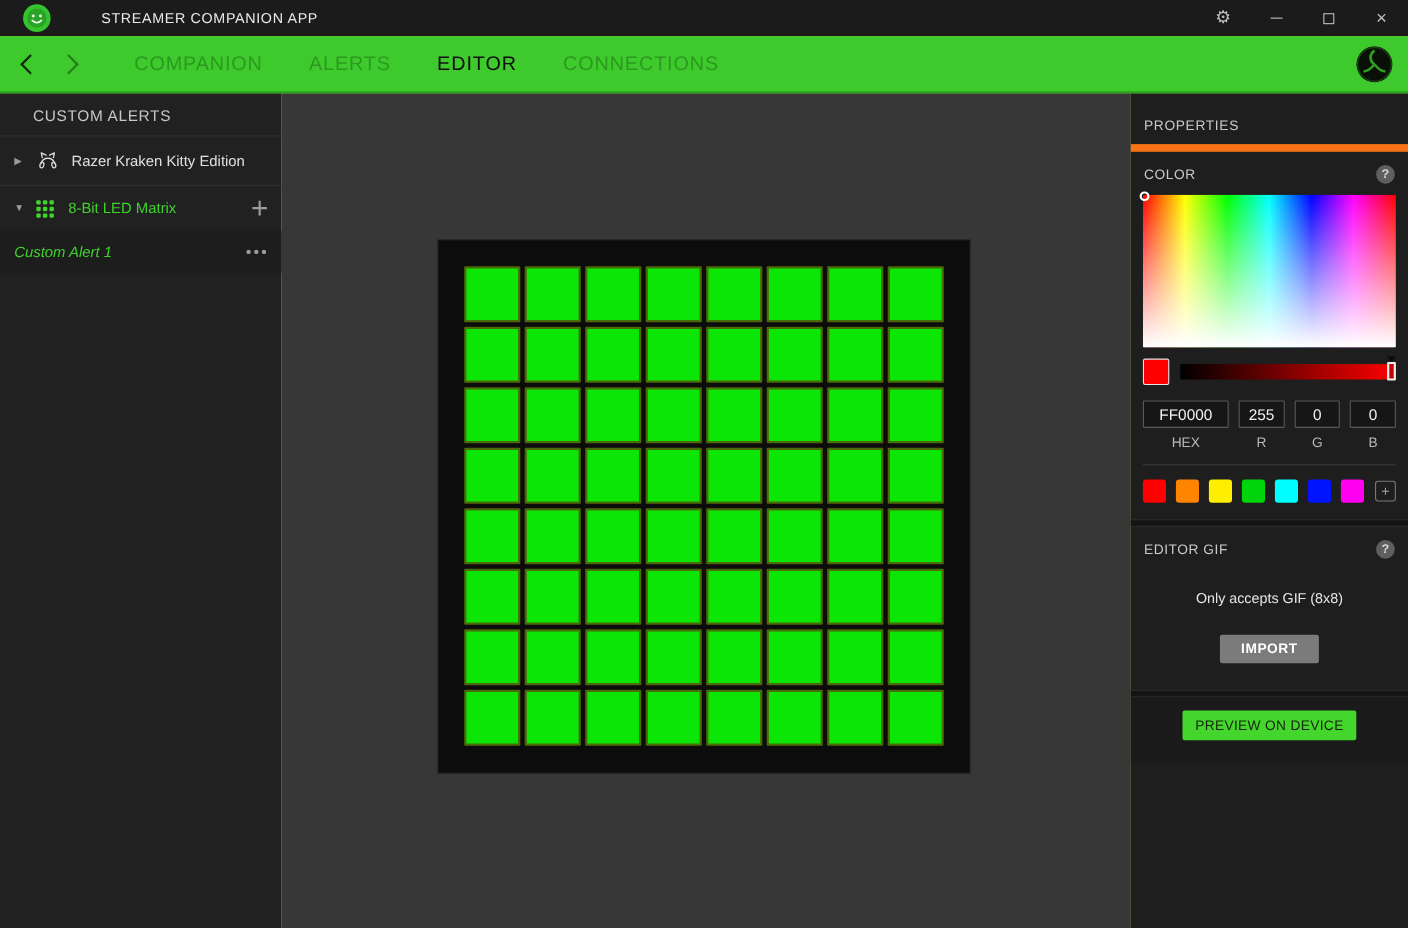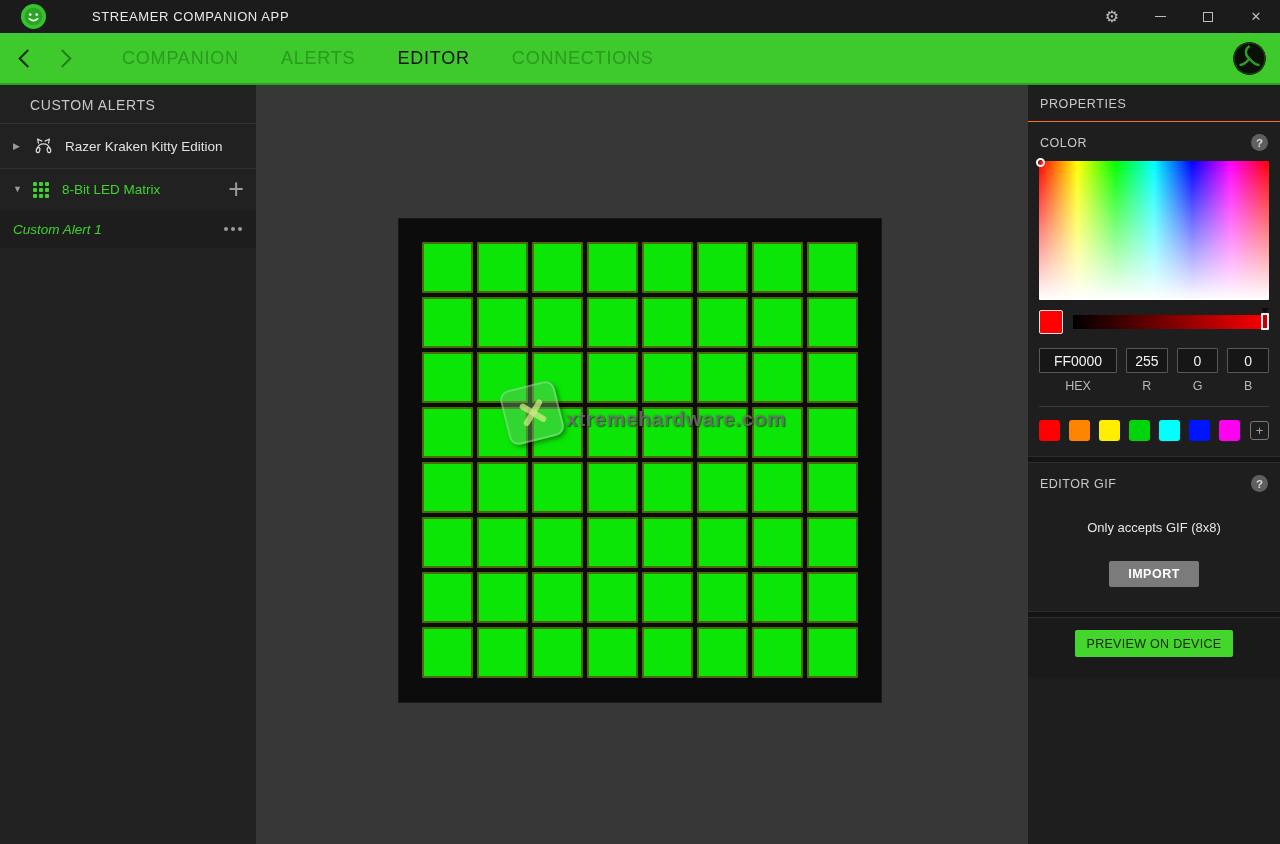--- a/index.html
+++ b/index.html
@@ -57,21 +57,21 @@
   .watermark { position:absolute; left:240px; top:300px; width:520px; height:160px; pointer-events:none; }
   .wm-logo { position:absolute; left:8px; top:0; width:56px; height:56px; transform:rotate(-14deg); background:rgba(110,190,110,0.40); border:2px solid rgba(200,230,200,0.35); border-radius:10px; box-shadow:2px 3px 4px rgba(0,0,0,0.35); }
   .wm-x { position:absolute; left:50%; top:50%; width:34px; height:34px; transform:translate(-50%,-50%); }
   .wm-x::before, .wm-x::after { content:""; position:absolute; left:15px; top:2px; width:6px; height:30px; background:rgba(205,235,130,0.75); border-radius:3px; }
   .wm-x::before { transform:rotate(45deg); }
   .wm-x::after { transform:rotate(-45deg); }
   .wm-text { position:absolute; left:70px; top:22px; font-size:21px; font-weight:bold; letter-spacing:0.5px; color:rgba(125,125,125,0.72); text-shadow:1px 1px 1px rgba(0,0,0,0.45), 0 0 2px rgba(30,60,30,0.4); }
 
   
   .props { position:absolute; left:1028px; top:85px; width:252px; height:759px; background:#1e1e1e; }
-  .props-header { padding:12px 12px 10px; color:#c9c9c9; font-size:12.5px; letter-spacing:0.6px; border-bottom:1px solid #f97316; }
+  .props-header { padding:22px 12px 10px; color:#c9c9c9; font-size:12.5px; letter-spacing:0.6px; border-bottom:7px solid #f97316; }
   .section { padding:0 11px; }
   .section-head { display:flex; align-items:center; justify-content:space-between; padding:12px 1px 10px; }
   .section-label { color:#c9c9c9; font-size:12.5px; letter-spacing:0.5px; }
   .help-icon { width:17px; height:17px; border-radius:50%; background:#5f5f5f; color:#d8d8d8; font-size:11.5px; font-weight:bold; display:flex; align-items:center; justify-content:center; cursor:default; }
   .gradient-picker { position:relative; height:139px; border-radius:1px; cursor:crosshair;
     background:
       linear-gradient(to bottom, rgba(255,255,255,0) 0%, #ffffff 100%),
       linear-gradient(to right, #ff0000 0%, #ffff00 16.6%, #00ff00 33.3%, #00ffff 50%, #0000ff 66.6%, #ff00ff 83.3%, #ff0000 100%); }
   .picker-dot { position:absolute; left:-3px; top:-3px; width:9px; height:9px; border:2px solid #fff; border-radius:50%; }
   .slider-row { display:flex; align-items:center; margin-top:10px; }
@@ -252,26 +252,20 @@
           <div class="led-cell" style="background: rgb(11, 230, 7); border-color: rgb(74, 107, 8);"></div>
           <div class="led-cell" style="background: rgb(11, 230, 7); border-color: rgb(74, 107, 8);"></div>
           <div class="led-cell" style="background: rgb(11, 230, 7); border-color: rgb(74, 107, 8);"></div>
           <div class="led-cell" style="background: rgb(11, 230, 7); border-color: rgb(74, 107, 8);"></div>
           <div class="led-cell" style="background: rgb(11, 230, 7); border-color: rgb(74, 107, 8);"></div>
           <div class="led-cell" style="background: rgb(11, 230, 7); border-color: rgb(74, 107, 8);"></div>
           <div class="led-cell" style="background: rgb(11, 230, 7); border-color: rgb(74, 107, 8);"></div>
           <div class="led-cell" style="background: rgb(11, 230, 7); border-color: rgb(74, 107, 8);"></div>
         </div>
     </div>
-    <div class="watermark">
-      <div class="wm-logo">
-          <div class="wm-x"></div>
-        </div>
-      <div class="wm-text">xtremehardware.com</div>
-    </div>
   </div>
 
   <div class="props">
     <div class="props-header">PROPERTIES</div>
 
     <div class="section">
       <div class="section-head">
         <span class="section-label">COLOR</span>
         <span class="help-icon">?</span>
       </div>

